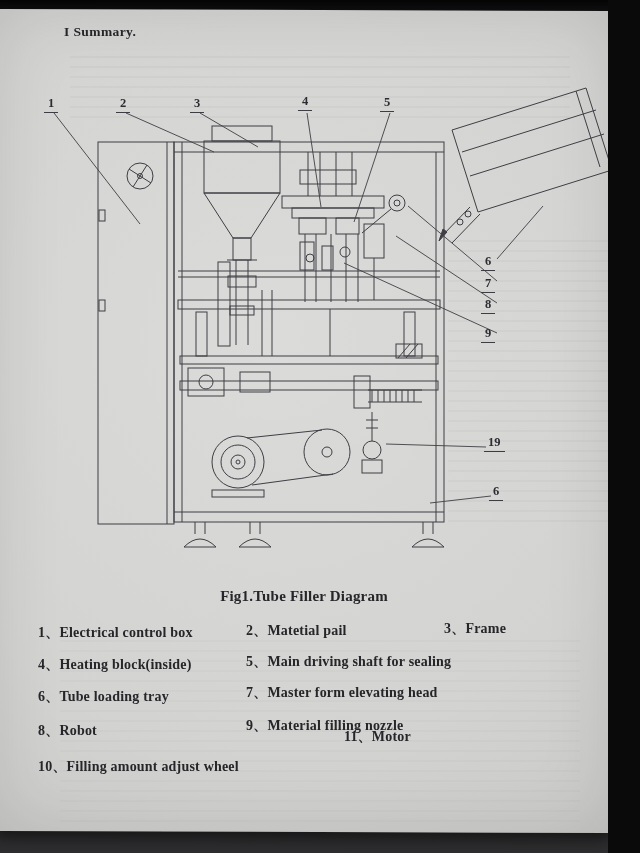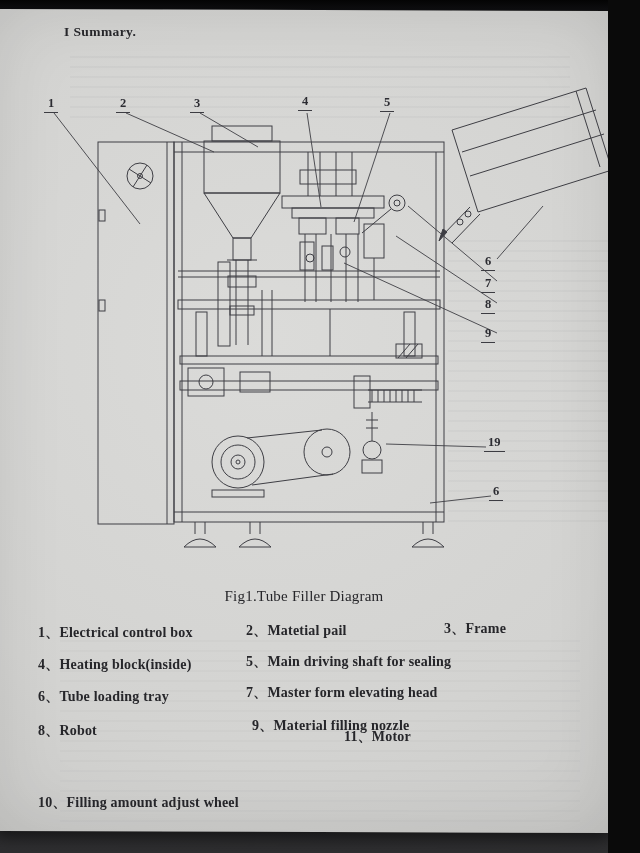--- a/index.html
+++ b/index.html
@@ -14,34 +14,34 @@
     transform:rotate(0.2deg);
     box-shadow:0 6px 16px rgba(0,0,0,.55), inset 0 0 70px rgba(0,0,0,.10);
   }
   .bleed { position:absolute; opacity:.5; filter:blur(.6px);
     background:repeating-linear-gradient(180deg, rgba(110,112,118,.10) 0 2px, transparent 2px 10px); }
   .b1 { left:70px; top:56px; width:500px; height:66px; }
   .b2 { left:448px; top:240px; width:170px; height:290px; }
   .b3 { left:60px; top:640px; width:520px; height:185px; opacity:.35; }
   .content { position:absolute; inset:0; color:#26262a; }
   .title { position:absolute; left:64px; top:24px; font-size:13.5px; font-weight:700; letter-spacing:.4px; }
-  .caption { position:absolute; left:0; right:0; top:588px; text-align:center; font-size:15px; font-weight:400; letter-spacing:.2px; }
+  .caption { position:absolute; left:0; right:0; top:588px; text-align:center; font-size:15px; font-weight:700; letter-spacing:.2px; }
   .diagram { position:absolute; left:0; top:0; }
   .callout { position:absolute; font-size:12.5px; font-weight:600; line-height:1;
     padding:0 4px 2px; border-bottom:1px solid #3c3c42; color:#2c2c32; }
   .c-1{left:44px;top:97px}.c-2{left:116px;top:97px}.c-3{left:190px;top:97px}
   .c-4{left:298px;top:95px}.c-5{left:380px;top:96px}
   .c-6{left:481px;top:255px}.c-7{left:481px;top:277px}.c-8{left:481px;top:298px}.c-9{left:481px;top:327px}
   .c-10{left:484px;top:436px}.c-11{left:489px;top:485px}
   .legend-item { position:absolute; font-size:14px; font-weight:700; letter-spacing:.2px; white-space:nowrap; }
   .li-1{left:38px;top:624px}.li-2{left:246px;top:622px}.li-3{left:444px;top:620px}
   .li-4{left:38px;top:656px}.li-5{left:246px;top:653px}
   .li-6{left:38px;top:688px}.li-7{left:246px;top:684px}
-  .li-8{left:38px;top:722px}.li-9{left:252px;top:717px}
-  .li-10{left:38px;top:794px}.li-11{left:344px;top:728px}
+  .li-8{left:38px;top:722px}.li-9{left:246px;top:717px}
+  .li-10{left:38px;top:758px}.li-11{left:344px;top:728px}
 </style>
 </head>
 <body>
 
 <div class="photo">
   <div class="paper"></div>
   <div class="bleed b1"></div>
   <div class="bleed b2"></div>
   <div class="bleed b3"></div>
 

